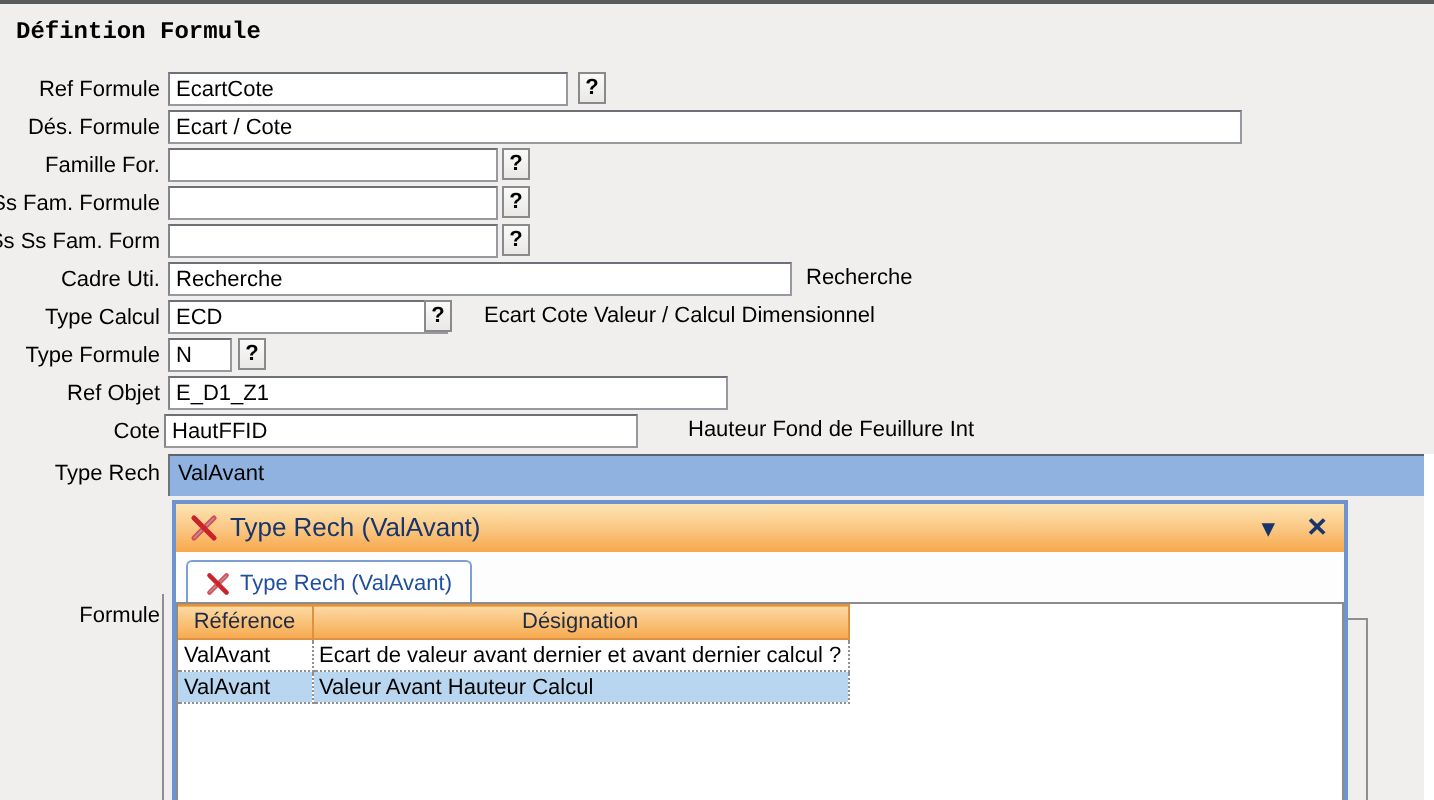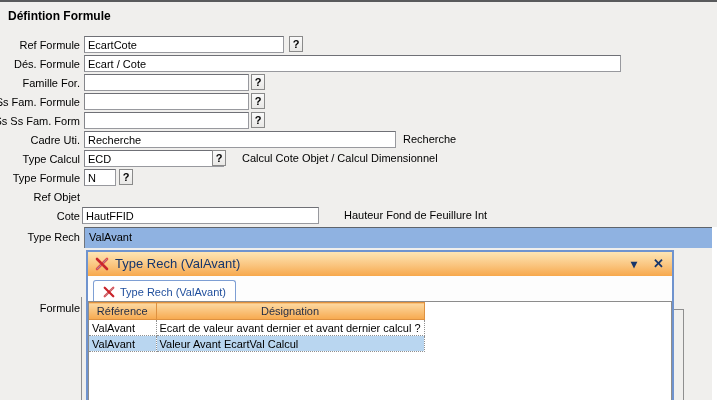--- a/index.html
+++ b/index.html
@@ -1,19 +1,19 @@
 <!DOCTYPE html>
 <html><head>
 <meta charset="utf-8">
 <style>
   html,body{margin:0;padding:0;}
   body{font-family:"Liberation Sans",sans-serif;}
   #screen{position:relative;width:717px;height:400px;background:#f0efed;overflow:hidden;font-size:11px;color:#000;}
   .top-edge{position:absolute;left:0;top:0;width:717px;height:2px;background:#595a5c;}
-  .page-title{position:absolute;left:8px;top:9px;font-size:12px;font-weight:bold;}
+  .page-title{position:absolute;left:8px;top:9px;font-size:12px;font-weight:bold;font-family:Liberation Mono, monospace;}
   .lbl{position:absolute;left:-10px;width:90px;text-align:right;font-size:11px;line-height:14px;white-space:nowrap;}
   .fld{position:absolute;height:17px;background:#fff;border:1px solid #98999e;border-top-color:#6f7076;border-left-color:#85868b;
        font-family:"Liberation Sans",sans-serif;font-size:11px;padding:0 3px;box-sizing:border-box;outline:none;color:#000;}
   .qbtn{position:absolute;width:14px;height:16px;background:linear-gradient(#fafafa,#e9e8e6);border:1px solid #8a8a8a;
         font-family:"Liberation Sans",sans-serif;font-size:11px;font-weight:bold;line-height:12px;text-align:center;padding:0;color:#000;}
   .side-lbl{position:absolute;font-size:11px;white-space:nowrap;}
   
   .l1{top:38px}.l2{top:57px}.l3{top:76px}.l4{top:95px}.l5{top:114px}.l6{top:133px}.l7{top:152px}.l8{top:171px}.l9{top:190px}.l10{top:209px}.l11{top:230px}.l12{top:301px}
   .f1{left:84px;top:36px;width:200px}
   .f2{left:84px;top:55px;width:537px}
@@ -77,31 +77,32 @@
   <div class="lbl l12">Formule</div>
 
   <input class="fld f1" value="EcartCote" style="">
   <input class="fld f2" value="Ecart / Cote" style="">
   <input class="fld f3" value="" style="">
   <input class="fld f4" value="" style="">
   <input class="fld f5" value="" style="">
   <input class="fld f6" value="Recherche" style="">
   <input class="fld f7" value="ECD" style="">
   <input class="fld f8" value="N" style="">
+  <input class="fld f9" value="E_D1_Z1" style="">
   <input class="fld f10" value="HautFFID" style="">
 
   <button class="qbtn q1">?</button>
   <button class="qbtn q3">?</button>
   <button class="qbtn q4">?</button>
   <button class="qbtn q5">?</button>
   <button class="qbtn q7">?</button>
   <button class="qbtn q8">?</button>
 
   <div class="side-lbl s6">Recherche</div>
-  <div class="side-lbl s7">Calcul Cote Objet / Calcul Dimensionnel</div>
+  <div class="side-lbl s7">Ecart Cote Valeur / Calcul Dimensionnel</div>
   <div class="side-lbl s10">Hauteur Fond de Feuillure Int</div>
 
   <div class="typerech-row">ValAvant</div>
   <div class="white-strip"></div>
 
   <div class="hidden-line-v1"></div>
   <div class="hidden-line-h2"></div>
   <div class="hidden-line-v2"></div>
 
   <div class="popup">
@@ -139,19 +140,19 @@
             <th>Désignation</th>
           </tr>
         </thead>
         <tbody>
           <tr>
             <td>ValAvant</td>
             <td>Ecart de valeur avant dernier et avant dernier calcul ?</td>
           </tr>
           <tr class="sel">
             <td>ValAvant</td>
-            <td>Valeur Avant EcartVal Calcul</td>
+            <td>Valeur Avant Hauteur Calcul</td>
           </tr>
         </tbody>
       </table>
     </div>
   </div>
 </div>
 
 </body></html>

